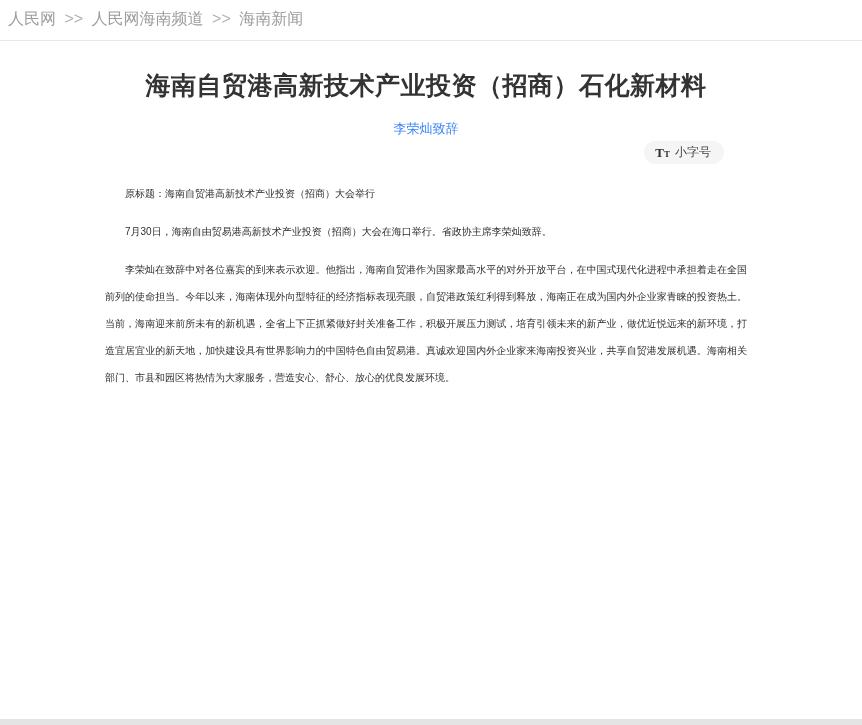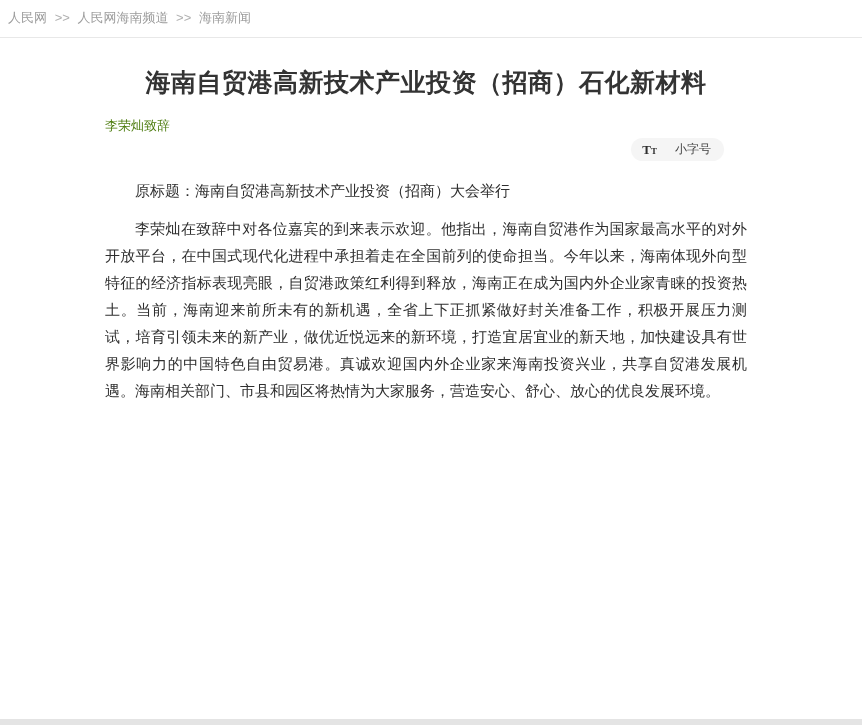--- a/index.html
+++ b/index.html
@@ -8,21 +8,21 @@
     width: 862px;
     height: 725px;
     overflow: hidden;
     position: relative;
     background: #ffffff;
     font-family: "Liberation Sans", "DejaVu Sans", sans-serif;
     color: #333333;
   }
   .breadcrumb {
     padding: 9px 8px 10px 8px;
-    font-size: 13px;
+    font-size: 16px;
     color: #9c9c9c;
     border-bottom: 1px solid #e8e8e8;
   }
   .breadcrumb a {
     color: #9c9c9c;
     text-decoration: none;
     cursor: pointer;
   }
   .breadcrumb .sep { margin: 0 4px; color: #b0b0b0; }
   .article {
@@ -32,59 +32,59 @@
     margin-top: 28px;
     text-align: center;
     font-size: 25px;
     font-weight: bold;
     color: #333333;
     letter-spacing: 0.5px;
     line-height: 1.35;
   }
   .article-subtitle {
     margin-top: 10px;
-    text-align: left;
+    text-align: center;
     font-size: 13px;
-    color: #4d7c0f;
+    color: #3b82f6;
   }
   .article-meta {
     margin-top: 17px;
     text-align: center;
     font-size: 13px;
     color: #595959;
   }
   .article-meta .meta-sep { margin: 0 7px; color: #8a8a8a; }
   .article-meta a { color: #595959; text-decoration: none; cursor: pointer; }
   .toolbar {
     margin-top: 3px;
     display: flex;
     justify-content: flex-end;
     padding-right: 23px;
   }
   .font-size-btn {
     display: inline-flex;
     align-items: center;
-    gap: 18px;
+    gap: 5px;
     background: #f5f5f5;
     border: none;
     border-radius: 12px;
     padding: 4px 13px 4px 11px;
     font-size: 12px;
     color: #3d3d3d;
     cursor: pointer;
     font-family: inherit;
     line-height: 1.2;
   }
   .tt-icon { font-family: "Liberation Serif", "DejaVu Serif", serif; color: #2f2f2f; white-space: nowrap; }
   .tt-icon .t-large { font-size: 13px; font-weight: bold; }
   .tt-icon .t-small { font-size: 9px;  font-weight: bold; }
   .article-body { margin-top: 16px; }
   .article-body p {
     margin: 11px 0;
-    font-size: 15px;
+    font-size: 10px;
     line-height: 27px;
     color: #2f2f2f;
     text-indent: 2em;
     text-align: justify;
   }
   .original-title { margin-top: 0 !important; }
   .page-bottom-edge {
     position: absolute;
     left: 0; right: 0; bottom: 0;
     height: 6px;
@@ -111,18 +111,19 @@
 
   <div class="toolbar">
     <button class="font-size-btn">
       <span class="tt-icon"><span class="t-large">T</span><span class="t-small">T</span></span>
       <span>小字号</span>
     </button>
   </div>
 
   <div class="article-body">
     <p class="original-title">原标题：海南自贸港高新技术产业投资（招商）大会举行</p>
+    <p>7月30日，海南自由贸易港高新技术产业投资（招商）大会在海口举行。省政协主席李荣灿致辞。</p>
     <p>李荣灿在致辞中对各位嘉宾的到来表示欢迎。他指出，海南自贸港作为国家最高水平的对外开放平台，在中国式现代化进程中承担着走在全国前列的使命担当。今年以来，海南体现外向型特征的经济指标表现亮眼，自贸港政策红利得到释放，海南正在成为国内外企业家青睐的投资热土。当前，海南迎来前所未有的新机遇，全省上下正抓紧做好封关准备工作，积极开展压力测试，培育引领未来的新产业，做优近悦远来的新环境，打造宜居宜业的新天地，加快建设具有世界影响力的中国特色自由贸易港。真诚欢迎国内外企业家来海南投资兴业，共享自贸港发展机遇。海南相关部门、市县和园区将热情为大家服务，营造安心、舒心、放心的优良发展环境。</p>
   </div>
 
 </div>
 
 <div class="page-bottom-edge"></div>
 
 </body></html>

